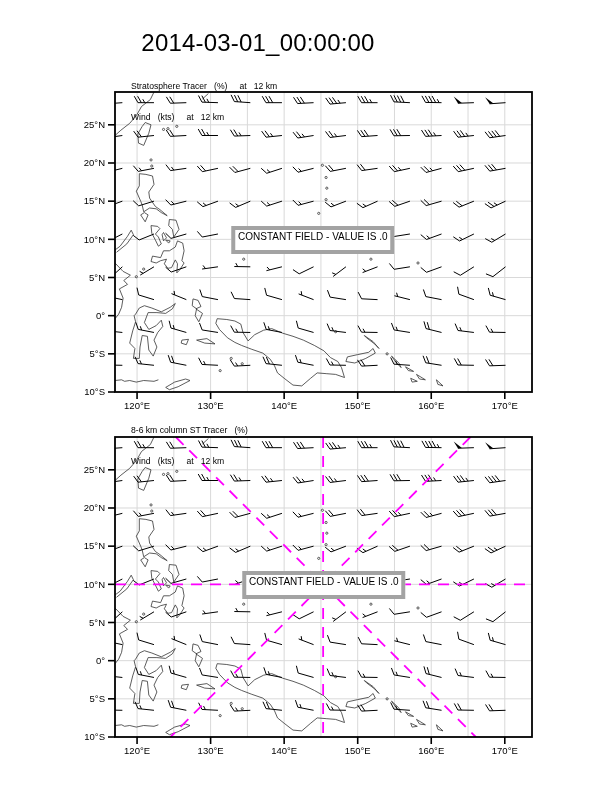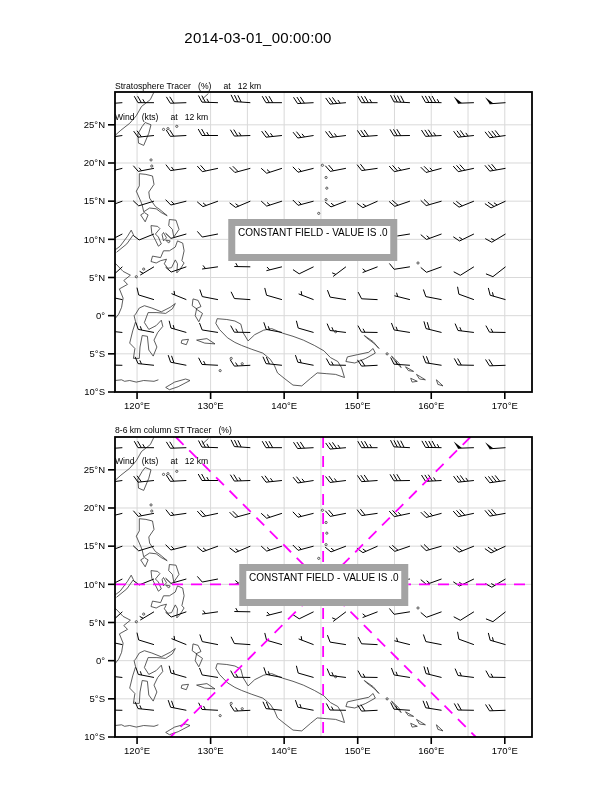--- a/index.html
+++ b/index.html
@@ -1,25 +1,25 @@
 <!DOCTYPE html>
 <html><head>
 <meta charset="utf-8">
 <style>
   html,body{margin:0;padding:0;background:#fff;}
   .page{position:relative;width:612px;height:792px;background:#ffffff;overflow:hidden;
         font-family:"Liberation Sans",sans-serif;color:#000;}
   #plot-svg{position:absolute;left:0;top:0;}
   .main-title{position:absolute;top:29px;left:0;width:516px;text-align:center;
-              font-size:15px;font-weight:500;letter-spacing:.2px;}
-  .subtitle{position:absolute;font-size:8.6px;line-height:10.4px;white-space:pre;}
+              font-size:24px;font-weight:500;letter-spacing:.2px;}
+  .subtitle{position:absolute;font-size:8.6px;line-height:10.4px;white-space:pre;margin-left:16px;}
   #subtitle-top{left:115px;top:60px;}
   #subtitle-bottom{left:115px;top:404px;}
   .cfbox{position:absolute;transform:translate(-50%,-50%);font-size:10px;line-height:12px;
-         border:7px solid #a3a3a3;background:#fff;padding:1px 3px 15px 3px;white-space:nowrap;}
+         border:4px solid #a3a3a3;background:#fff;padding:1px 3px 7px 3px;white-space:nowrap;}
 </style>
 </head>
 <body>
 
 <div class="page">
 
   <svg id="plot-svg" width="612" height="792" viewBox="0 0 612 792">
       <defs>
         <clipPath id="clip0">
           <rect x="115" y="92" width="417" height="300"></rect>

